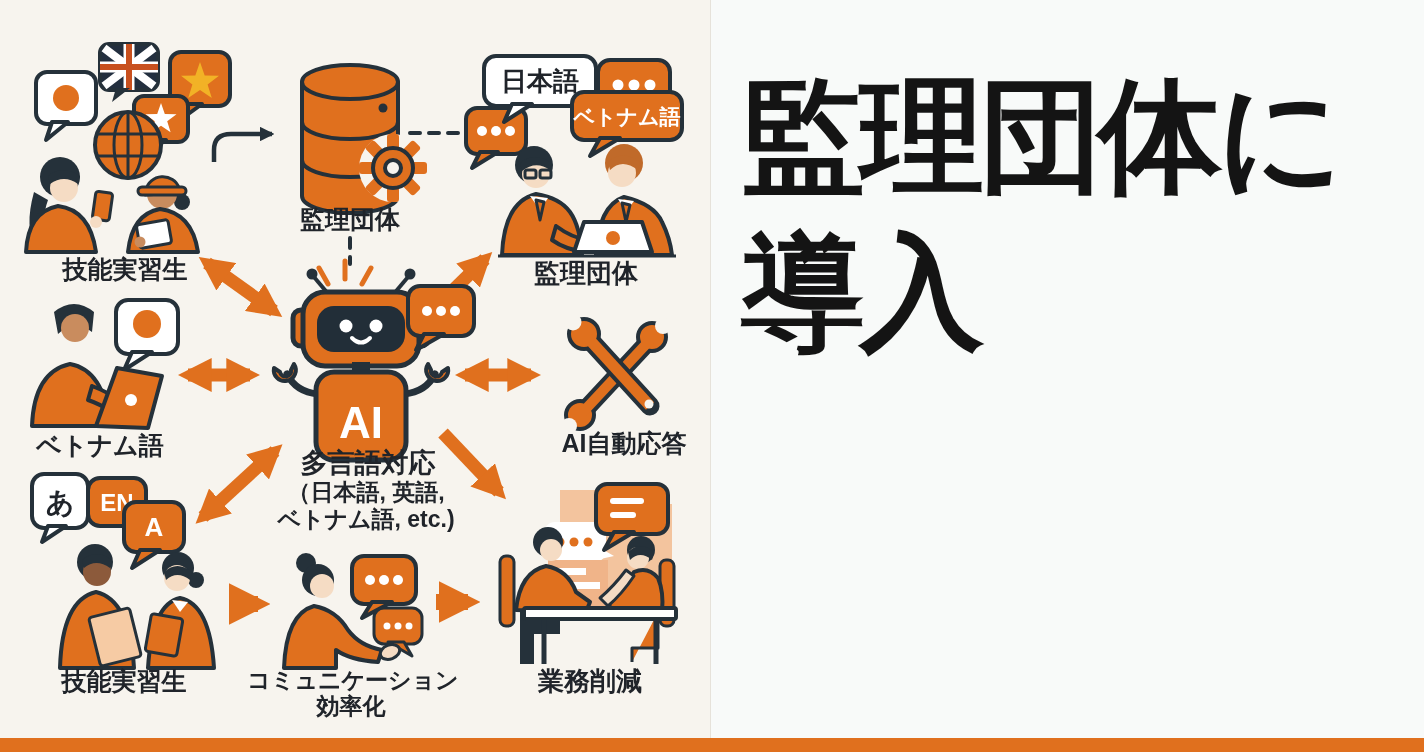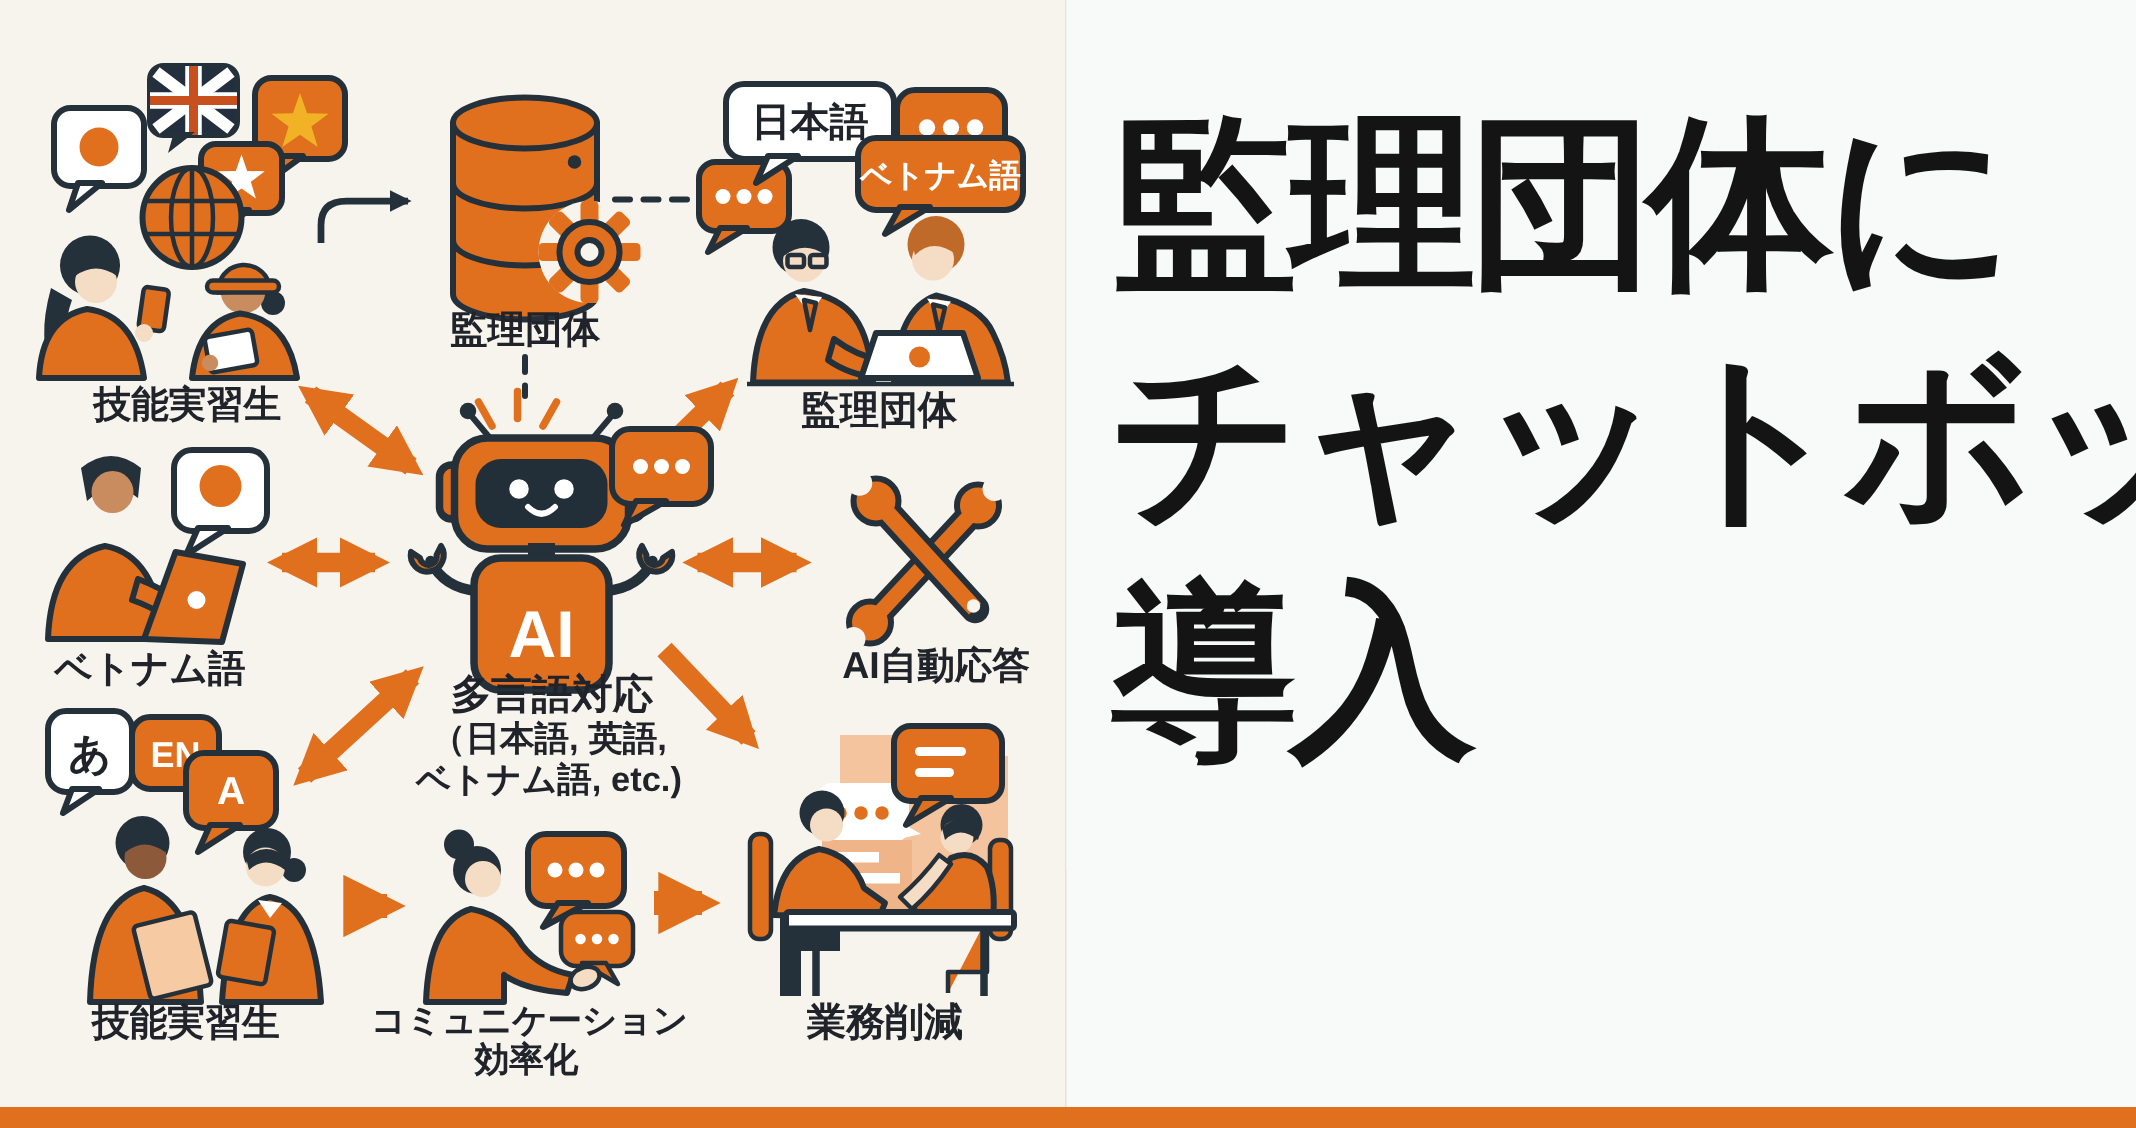--- a/index.html
+++ b/index.html
@@ -372,19 +372,18 @@
           <line class="sD5" x1="656" y1="620" x2="656" y2="664"></line>
         </g>
         <text class="lb" x="590" y="690" font-size="26">業務削減</text>
       </g>
     </svg>
   </div>
 
   <div class="right-panel">
     <div class="headline">
       <div class="hl-line">監理団体に</div>
-      <div class="hl-line">チャットボッ</div>
       <div class="hl-line">導入</div>
     </div>
   </div>
 
   <div class="bottom-bar"></div>
 </div>
 
 </body></html>

